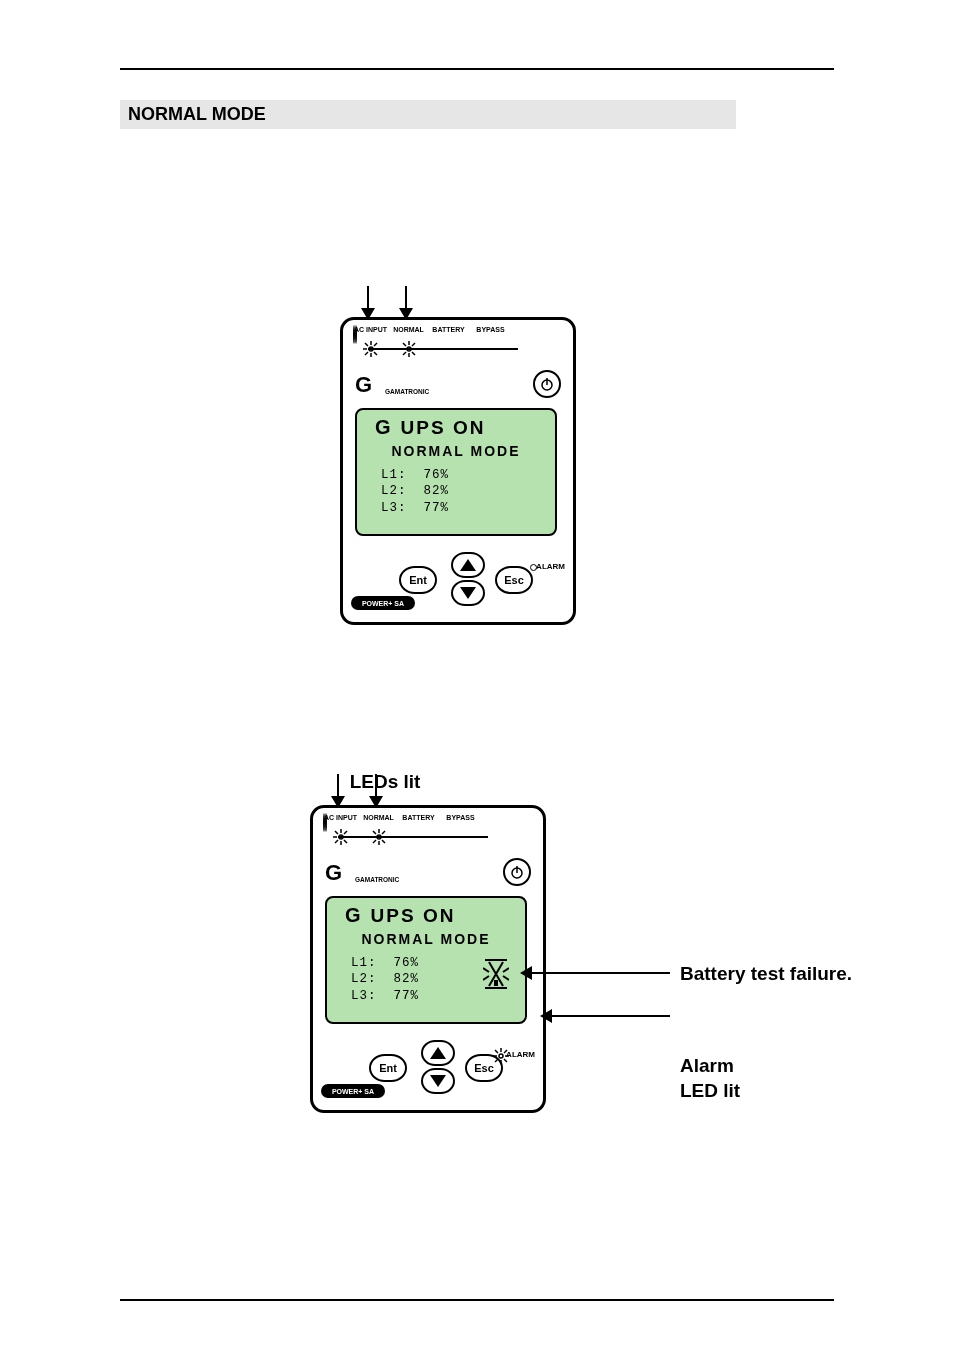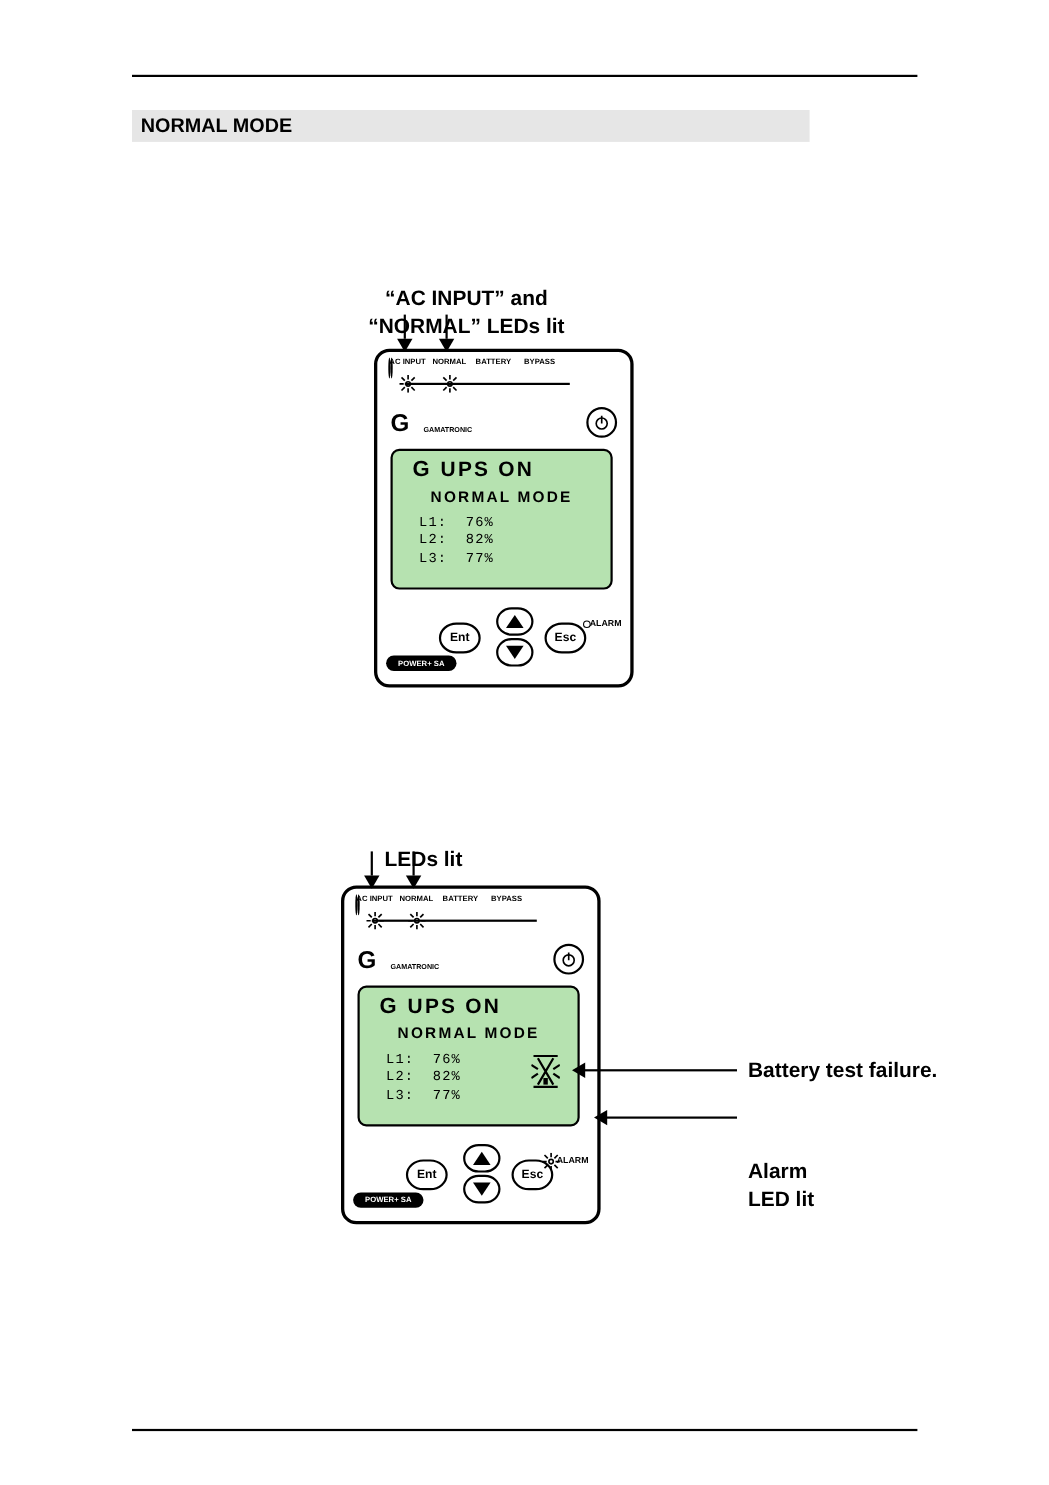--- a/index.html
+++ b/index.html
@@ -261,21 +261,20 @@
   svg { display:block; }
 </style>
 </head>
 <body>
 
 <div class="page">
   <div class="top-rule"></div>
   <div class="section-header">NORMAL MODE</div>
 
   <div class="figure-block" style="height:380px;">
-    <div class="caption-top">“AC INPUT” and “NORMAL” LEDs lit</div>
     <div class="panel-wrap">
       <div class="panel">
 
         <div class="arrow-col" style="left:18px;">
           <div class="vline"></div>
             <div class="arrowhead-down"></div>
         </div>
         <div class="arrow-col" style="left:56px;">
           <div class="vline"></div>
             <div class="arrowhead-down"></div>

